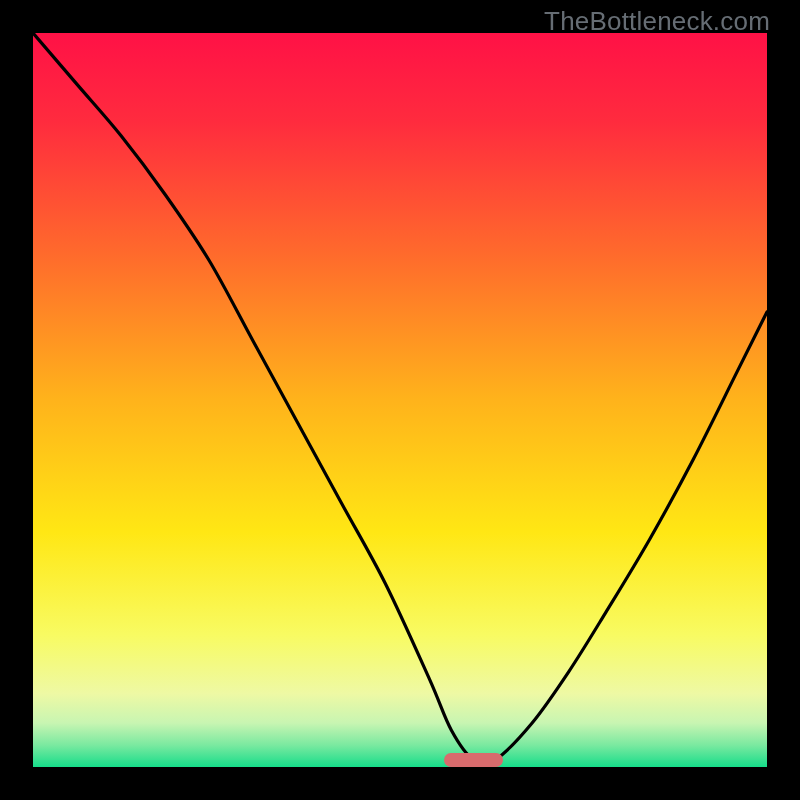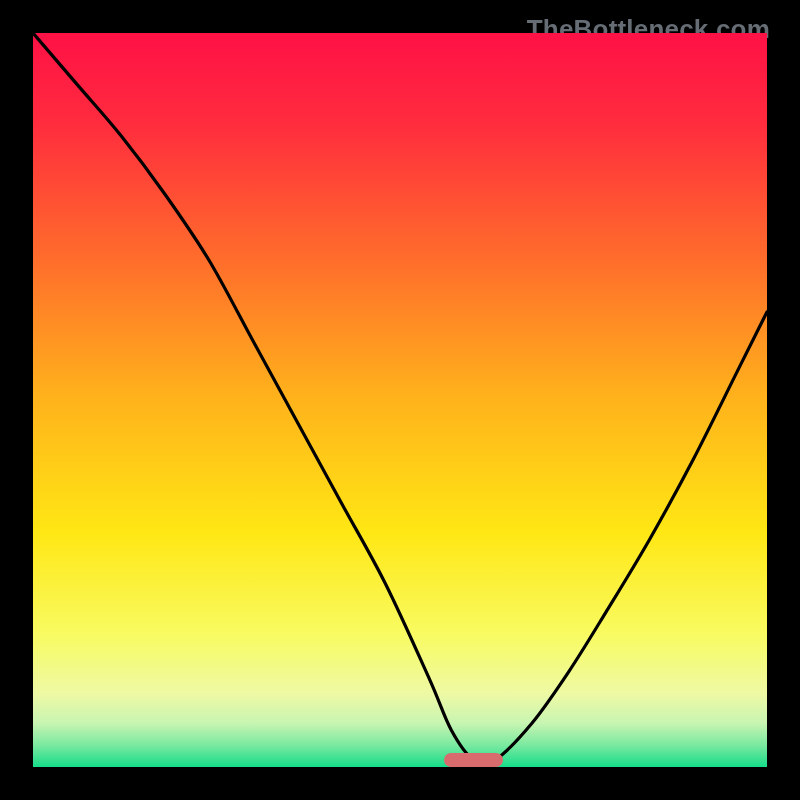--- a/index.html
+++ b/index.html
@@ -28,24 +28,24 @@
   .gradient {
     position: absolute;
     inset: 0;
   }
   .curve-svg {
     position: absolute;
     inset: 0;
   }
   .watermark {
     position: absolute;
-    top: 14px;
+    top: 6px;
     right: 30px;
     font-size: 26px;
-    font-weight: 700;
+    font-weight: 400;
     color: #666d74;
     letter-spacing: 0.2px;
   }
   .marker {
     position: absolute;
     height: 14px;
     border-radius: 7px;
     background: #d86b6d;
     bottom: 0;
   }

